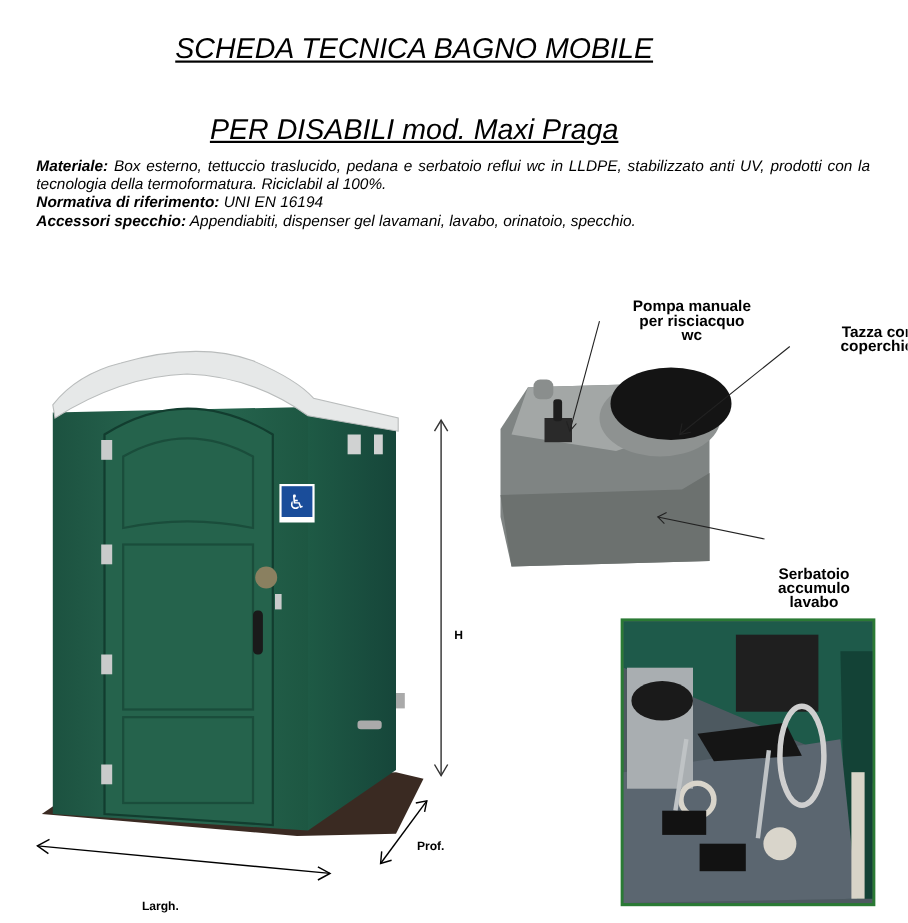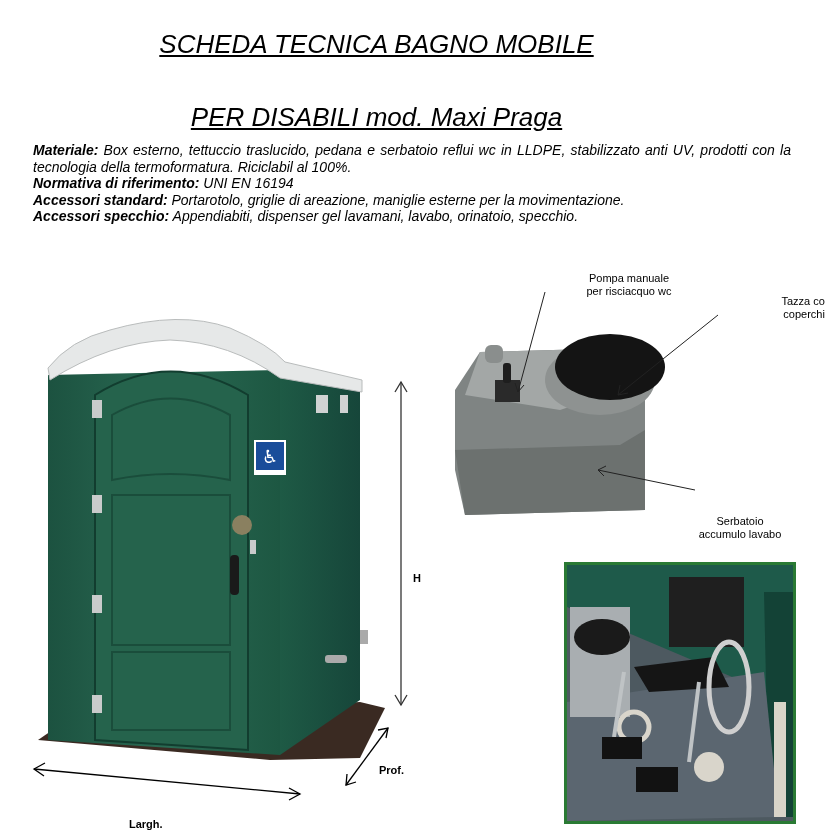--- a/index.html
+++ b/index.html
@@ -4,36 +4,35 @@
 <style>
   html, body { margin:0; padding:0; background:#ffffff; }
   body { width:825px; height:839px; position:relative; overflow:hidden; font-family:"Liberation Sans", sans-serif; color:#000; }
   .title { position:absolute; left:0; width:753px; text-align:center; font-style:italic; font-size:26px; line-height:25px; text-decoration:underline; }
   .t1 { top:32px; }
   .t2 { top:57px;margin-top:48px; }
   .specs { position:absolute; left:33px; top:106px; width:758px; font-size:14px; line-height:16.5px; font-style:italic;margin-top:36px; }
   .specs p { margin:0; text-align:justify; }
   .specs b { font-weight:bold; }
   .specs .last { text-align-last:left; }
-  .lbl { position:absolute; font-size:11px; line-height:13px; text-align:center; }
+  .lbl { position:absolute; font-size:14px; line-height:13px; text-align:center;font-weight:bold; }
   .dim { position:absolute; font-size:11px; font-weight:bold; }
   svg { position:absolute; }
 </style>
 </head>
 <body>
 
 <div>
   <div class="title t1">SCHEDA TECNICA BAGNO MOBILE</div>
   <div class="title t2">PER DISABILI mod. Maxi Praga</div>
 </div>
 
 <div class="specs">
   <p><b>Materiale:</b><span> Box esterno, tettuccio traslucido, pedana e serbatoio reflui wc in LLDPE, stabilizzato anti UV, prodotti con la tecnologia della termoformatura. Riciclabil al 100%.</span></p>
   <p class="last"><b>Normativa di riferimento:</b><span> UNI EN 16194</span></p>
-  <p class="last"><b>Accessori standard:</b><span> Portarotolo, griglie di areazione, maniglie esterne per la movimentazione.</span></p>
   <p class="last"><b>Accessori specchio:</b><span> Appendiabiti, dispenser gel lavamani, lavabo, orinatoio, specchio.</span></p>
 </div>
 
 <svg style="left:30px;top:300px;" width="400" height="520" viewBox="0 0 400 520">
   <defs>
     <linearGradient id="gfront" x1="0" x2="1">
       <stop offset="0" stop-color="#1c5240"></stop>
       <stop offset="0.5" stop-color="#2a6a53"></stop>
       <stop offset="1" stop-color="#1d5742"></stop>
     </linearGradient>

